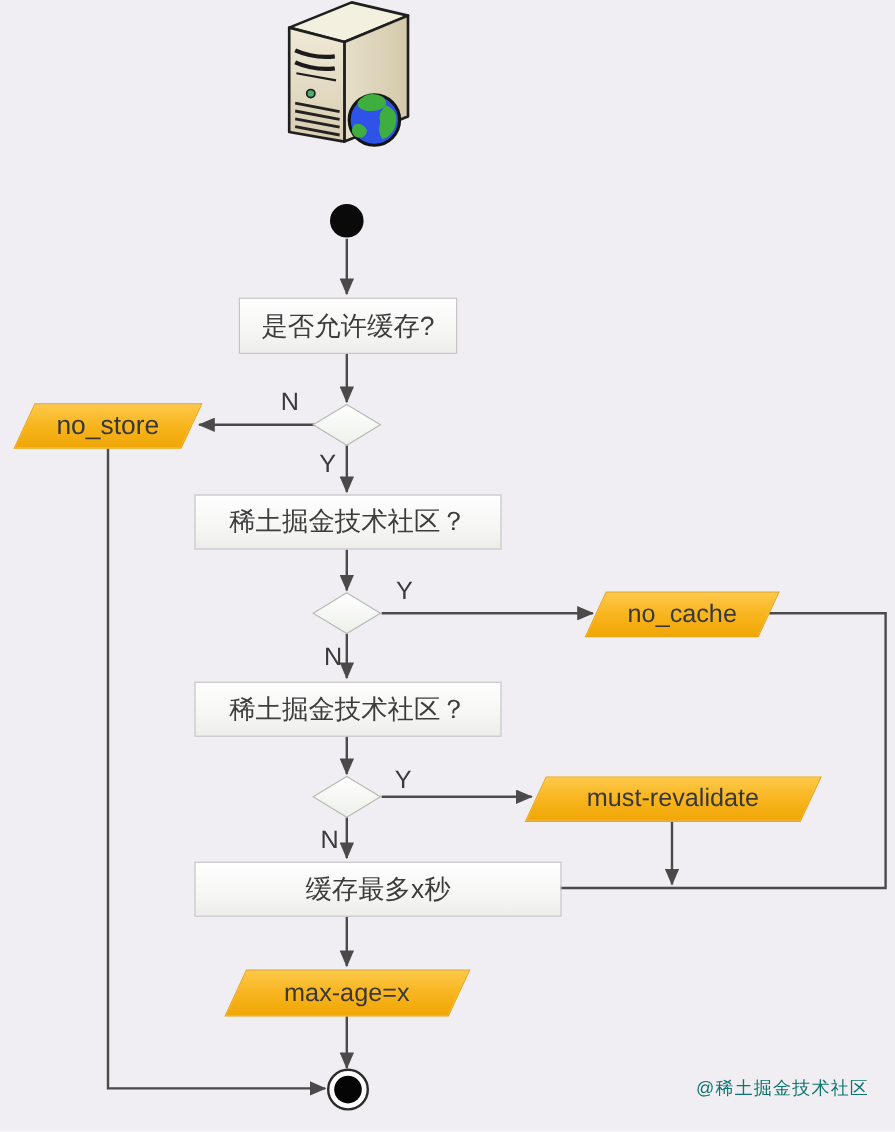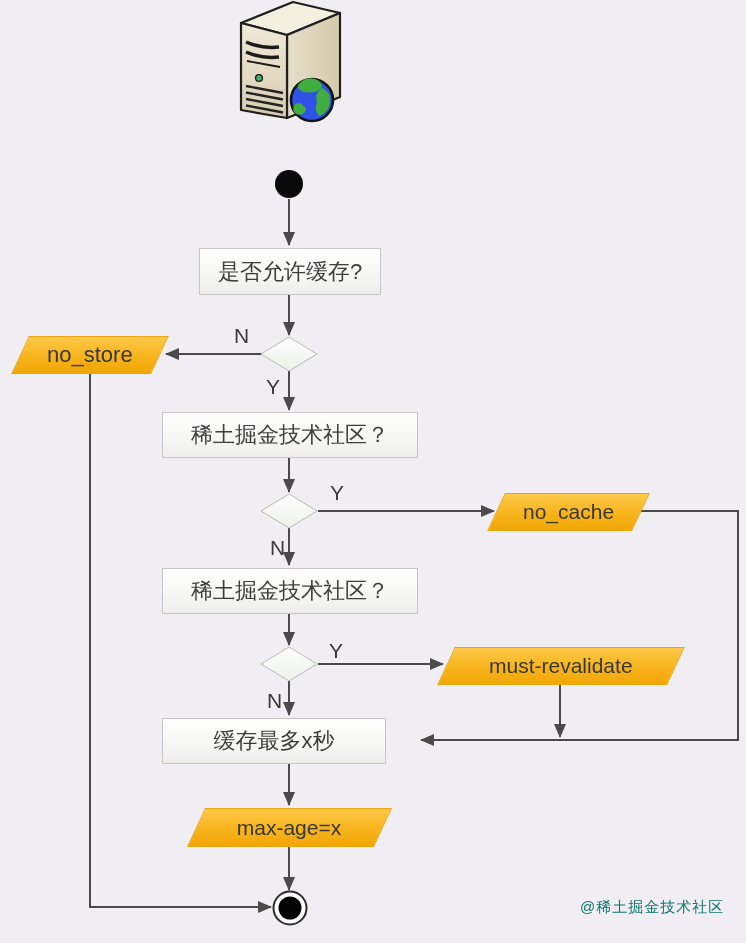--- a/index.html
+++ b/index.html
@@ -130,21 +130,21 @@
 
   <div class="qbox" style="left:199px;top:248px;width:182px;height:47px;">
     <span>是否允许缓存?</span>
   </div>
   <div class="qbox" style="left:162px;top:412px;width:256px;height:46px;">
     <span>稀土掘金技术社区？</span>
   </div>
   <div class="qbox" style="left:162px;top:568px;width:256px;height:46px;">
     <span>稀土掘金技术社区？</span>
   </div>
-  <div class="qbox" style="left:162px;top:718px;width:224px;height:46px;">
+  <div class="qbox" style="left:162px;top:718px;width:306px;height:46px;">
     <span>缓存最多x秒</span>
   </div>
 
   <div class="para" style="left:20px;top:336px;width:140px;height:38px;font-size:22px;">
     <span>no_store</span>
   </div>
   <div class="para" style="left:496px;top:493px;width:145px;height:38px;">
     <span>no_cache</span>
   </div>
   <div class="para" style="left:446px;top:647px;width:230px;height:38px;">

